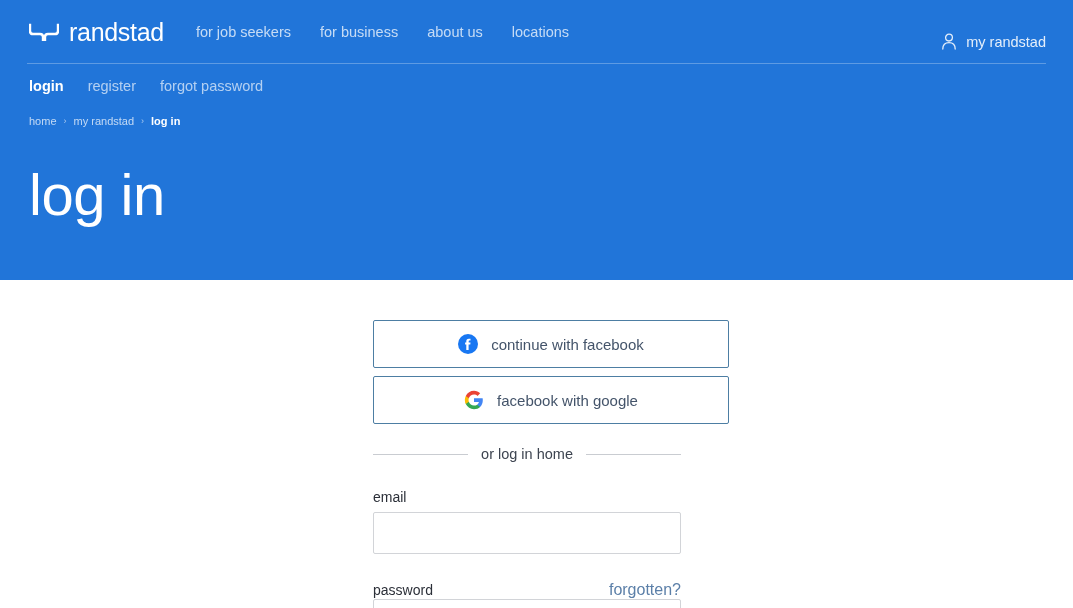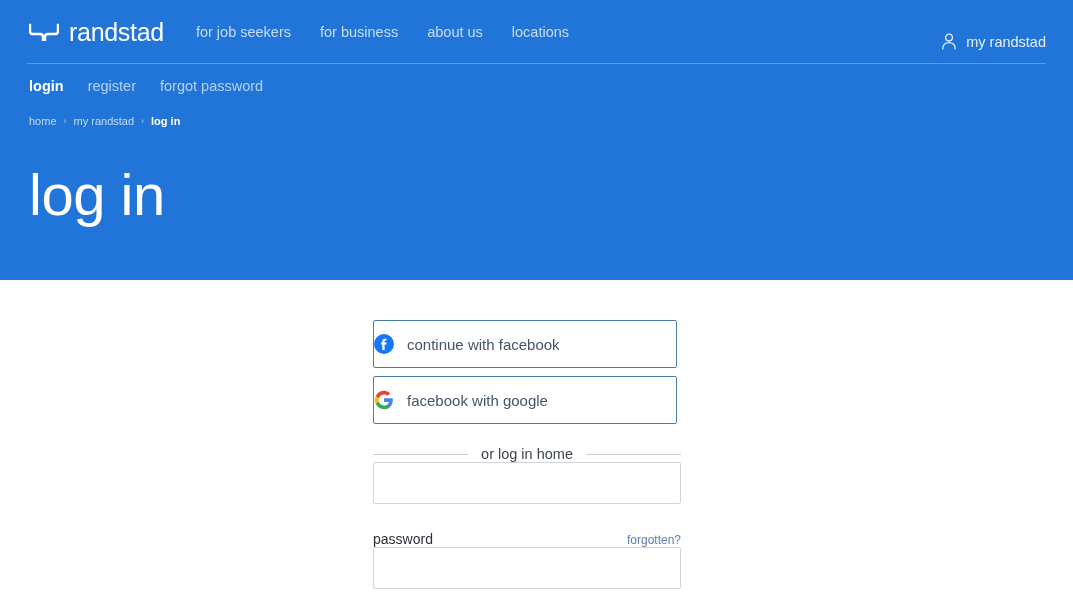--- a/index.html
+++ b/index.html
@@ -112,25 +112,25 @@
     line-height: 1.1;
   }
 
   
   .form-wrap {
     position: absolute;
     top: 320px; left: 373px;
     width: 308px;
   }
   .social-btn {
-    width: 304px; height: 48px;
+    width: 356px; height: 48px;
     border: 1px solid #4d7ea3;
     border-radius: 2px;
     background: #ffffff;
-    display: flex; align-items: center; justify-content: flex-start;
+    display: flex; align-items: center; justify-content: center;
     gap: 13px;
     cursor: pointer;
     margin-bottom: 8px;
   }
   .social-btn .txt {
     color: #44546a;
     font-size: 15px;
   }
   .fb-icon, .g-icon { width: 20px; height: 20px; display: block; }
 
@@ -167,21 +167,21 @@
   }
   .label-row {
     display: flex; align-items: baseline;
     justify-content: space-between;
     width: 308px;
     margin-top: 27px;
   }
   .label-row .field-label { margin: 0; }
   .forgot-link {
     color: #5b7fa8;
-    font-size: 12px;
+    font-size: 16px;
     text-decoration: none;
     cursor: pointer;
     white-space: nowrap;
     margin-left: 26px;
   }
 </style>
 </head>
 <body>
 
 <div class="hero"></div>
@@ -257,20 +257,21 @@
     </span>
     <span class="txt">facebook with google</span>
   </div>
 
   <div class="divider">
     <span class="line"></span>
     <span class="dtxt">or log in home</span>
     <span class="line"></span>
   </div>
 
+  <label class="field-label">email</label>
   <input class="text-input" type="text" placeholder="" style="">
 
   <div class="label-row">
     <label class="field-label">password</label>
     <a href="#" class="forgot-link">forgotten?</a>
   </div>
   <input class="text-input" type="password" placeholder="" style="">
 </div>
 
 </body></html>

